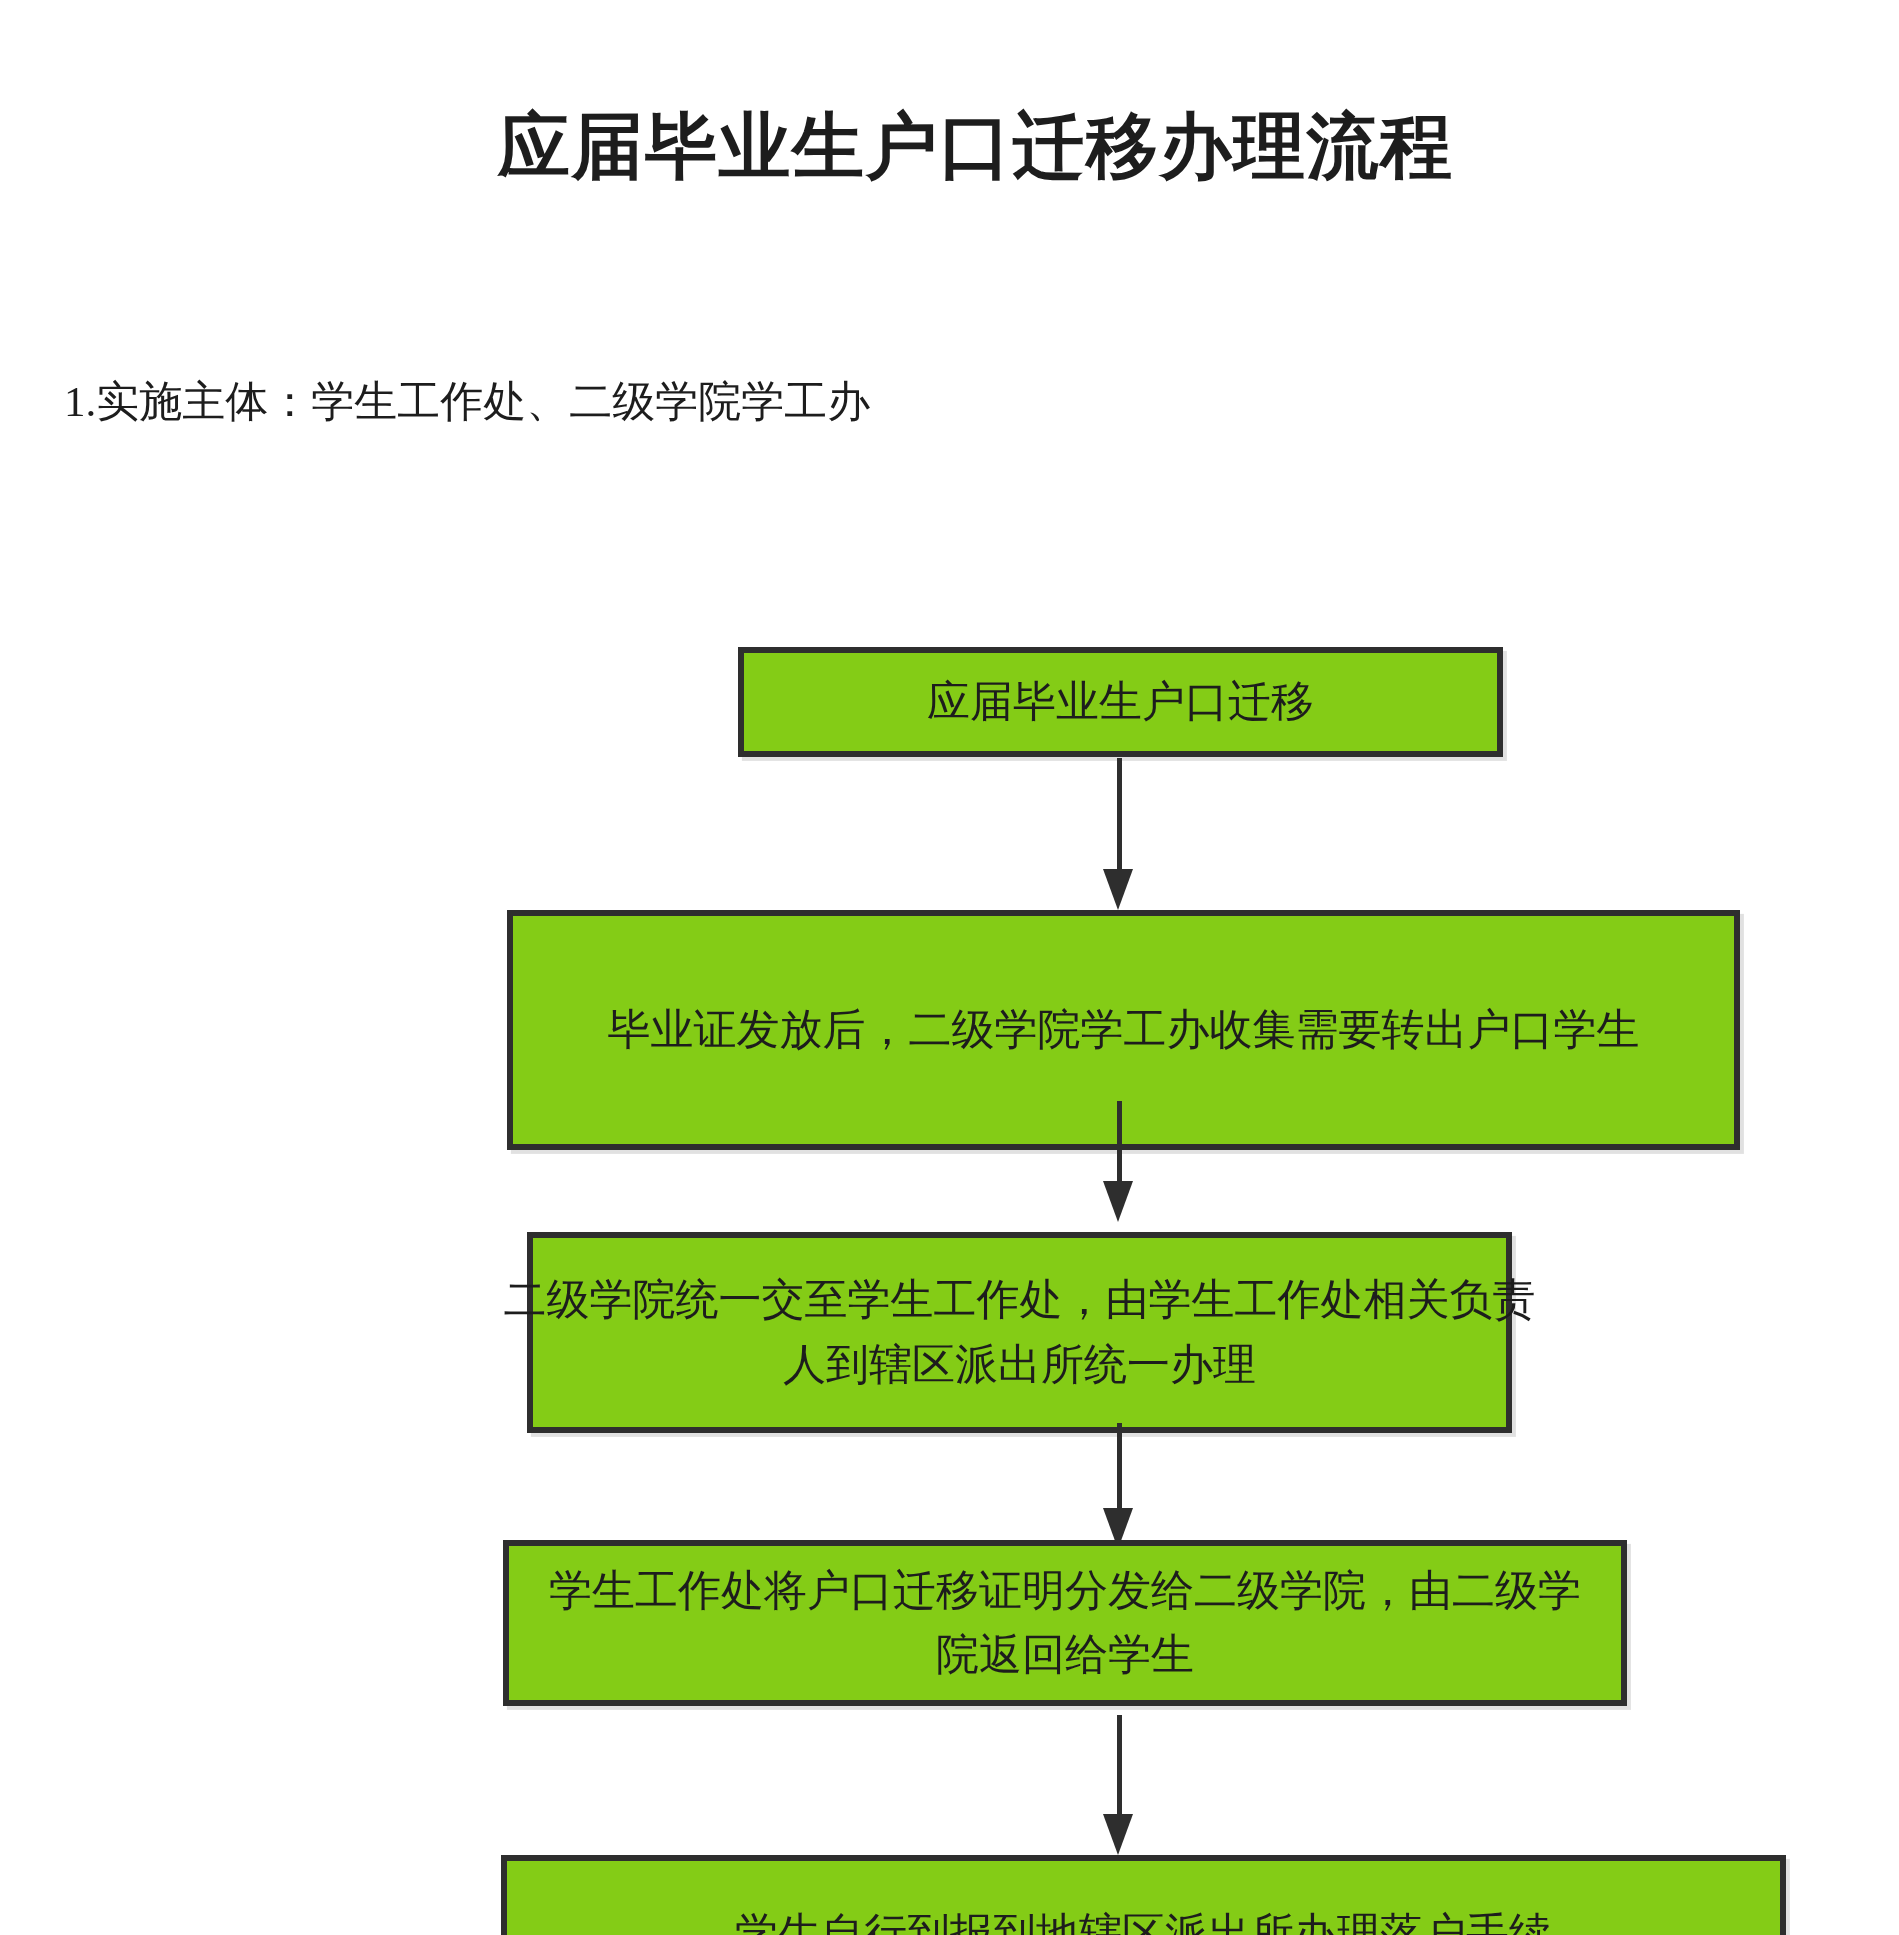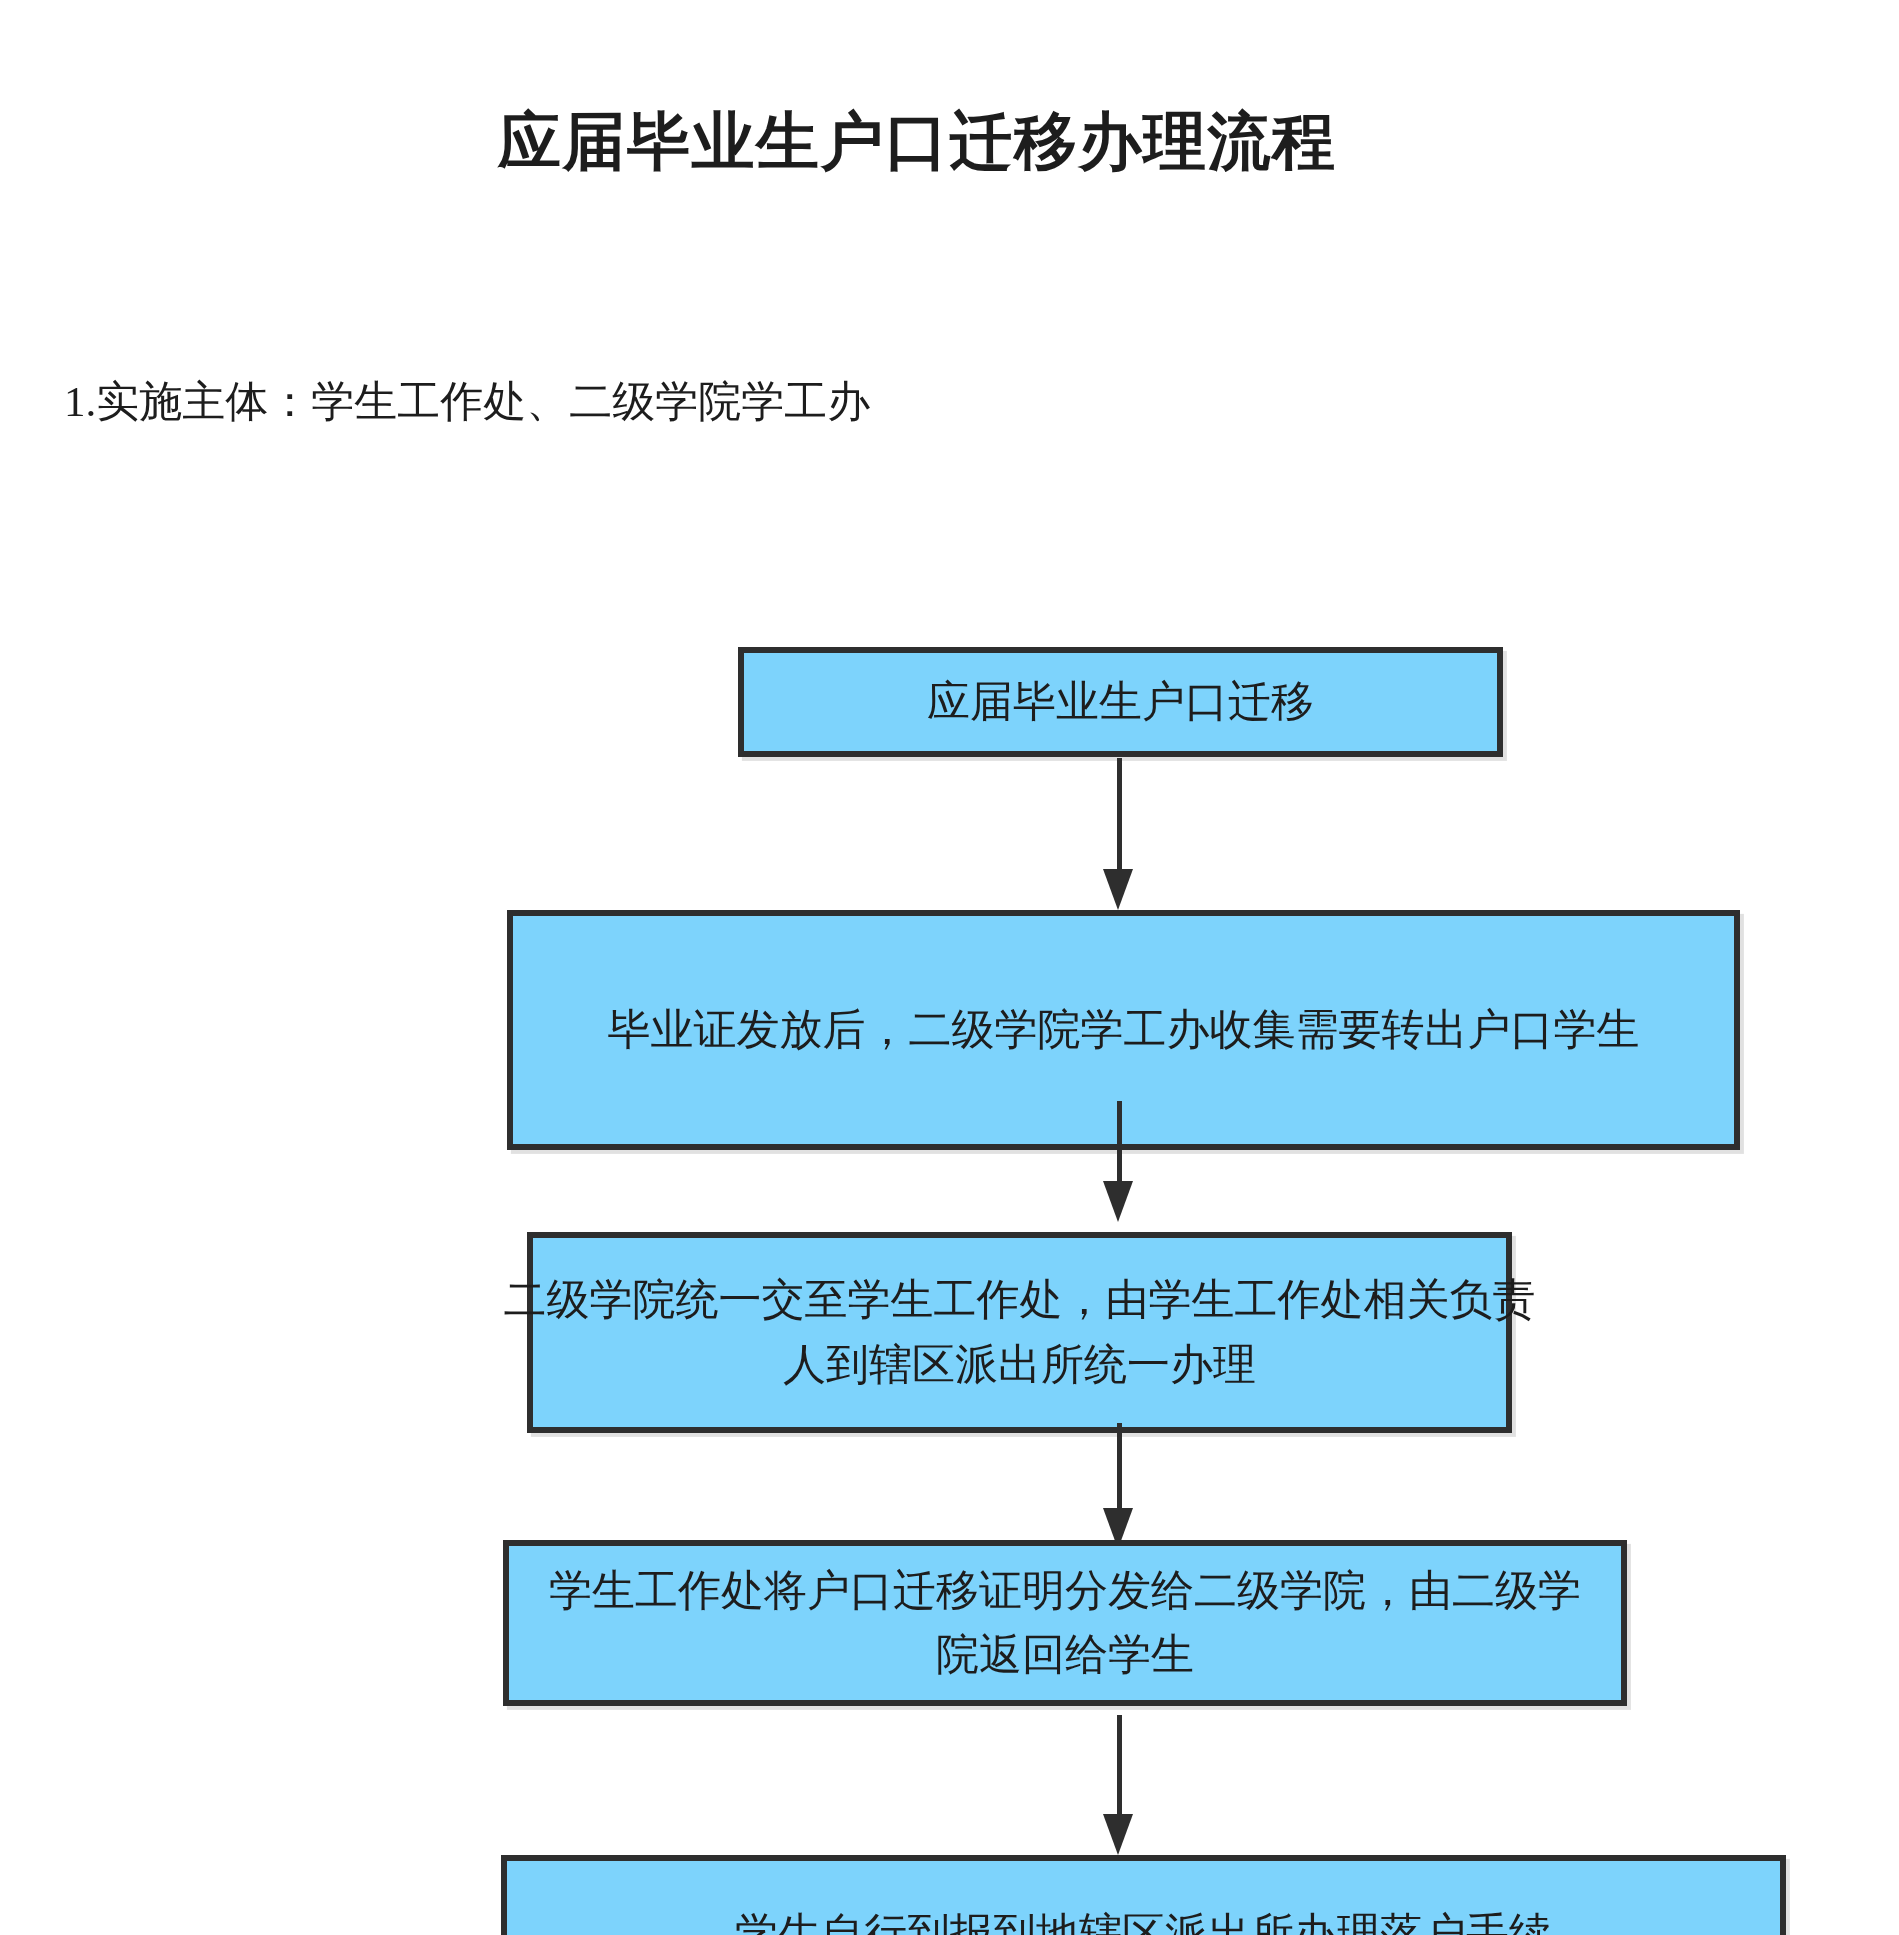--- a/index.html
+++ b/index.html
@@ -11,40 +11,40 @@
     position: relative;
     width: 1900px;
     height: 2071px;
     font-family: "Liberation Serif", "DejaVu Serif", serif;
     color: #1d1d1d;
   }
   .page-title {
     position: absolute;
     left: 498px;
     top: 99px;
-    font-size: 63px;
+    font-size: 72px;
     font-weight: 700;
     white-space: nowrap;
     letter-spacing: 1.5px;
     color: #1d1d1d;
   }
   .notes {
     position: absolute;
     left: 64px;
     top: 370px;
     font-size: 43px;
     line-height: 1.48;
     color: #1d1d1d;
   }
   .note-line { white-space: nowrap; }
   .node {
     position: absolute;
     box-sizing: border-box;
     border: 6.2px solid #2e2e2e;
-    background: #7dd3fc;
+    background: #84cc16;
     box-shadow: 3.9px 3.9px 0 rgba(90, 90, 90, 0.18);
     display: flex;
     flex-direction: column;
     justify-content: center;
     align-items: center;
     text-align: center;
     font-size: 43px;
     line-height: 1.5;
     color: #1d1d1d;
   }

